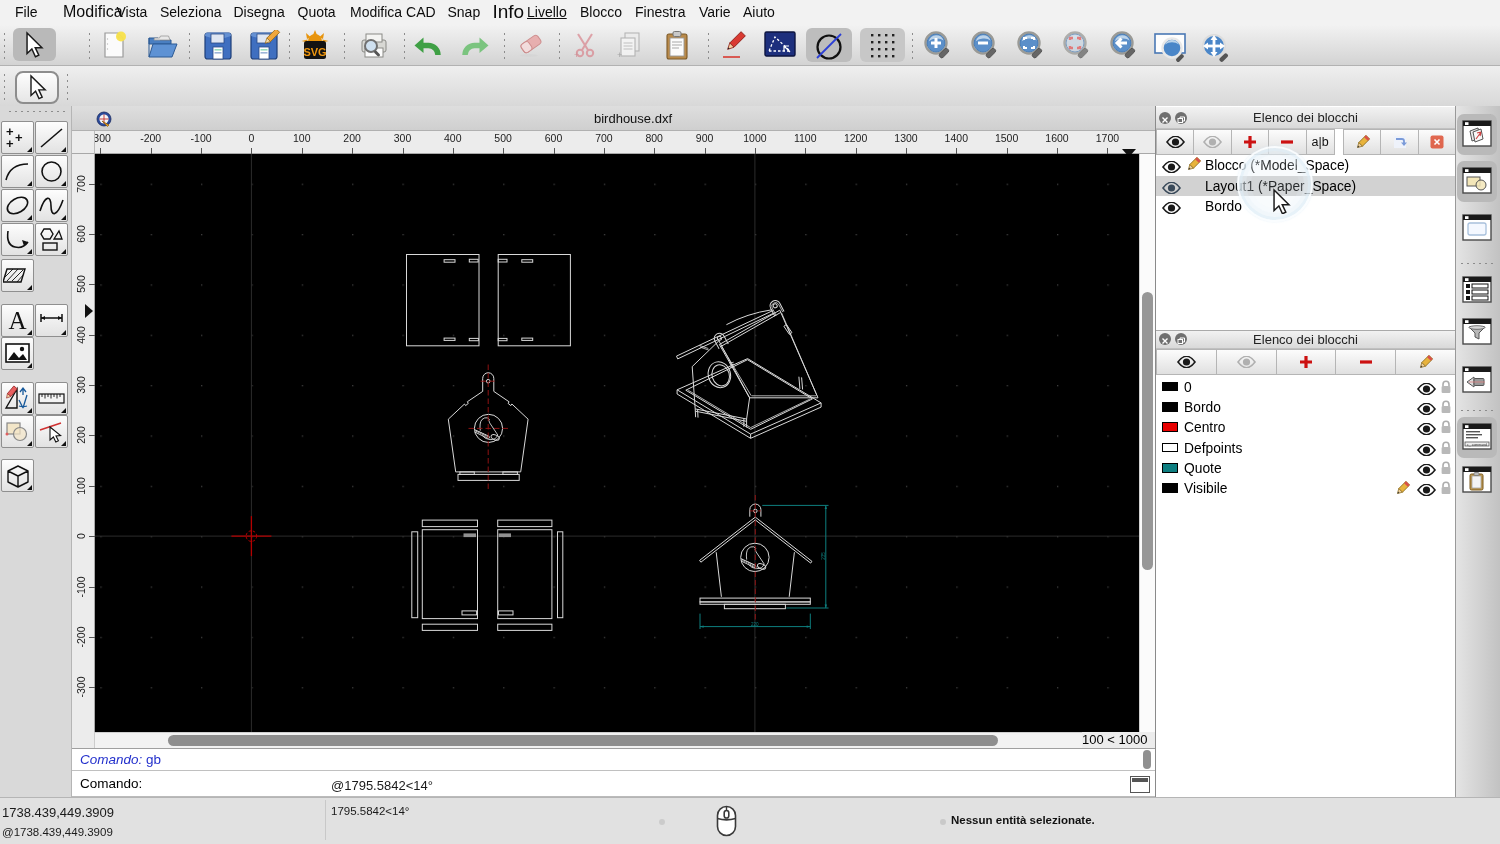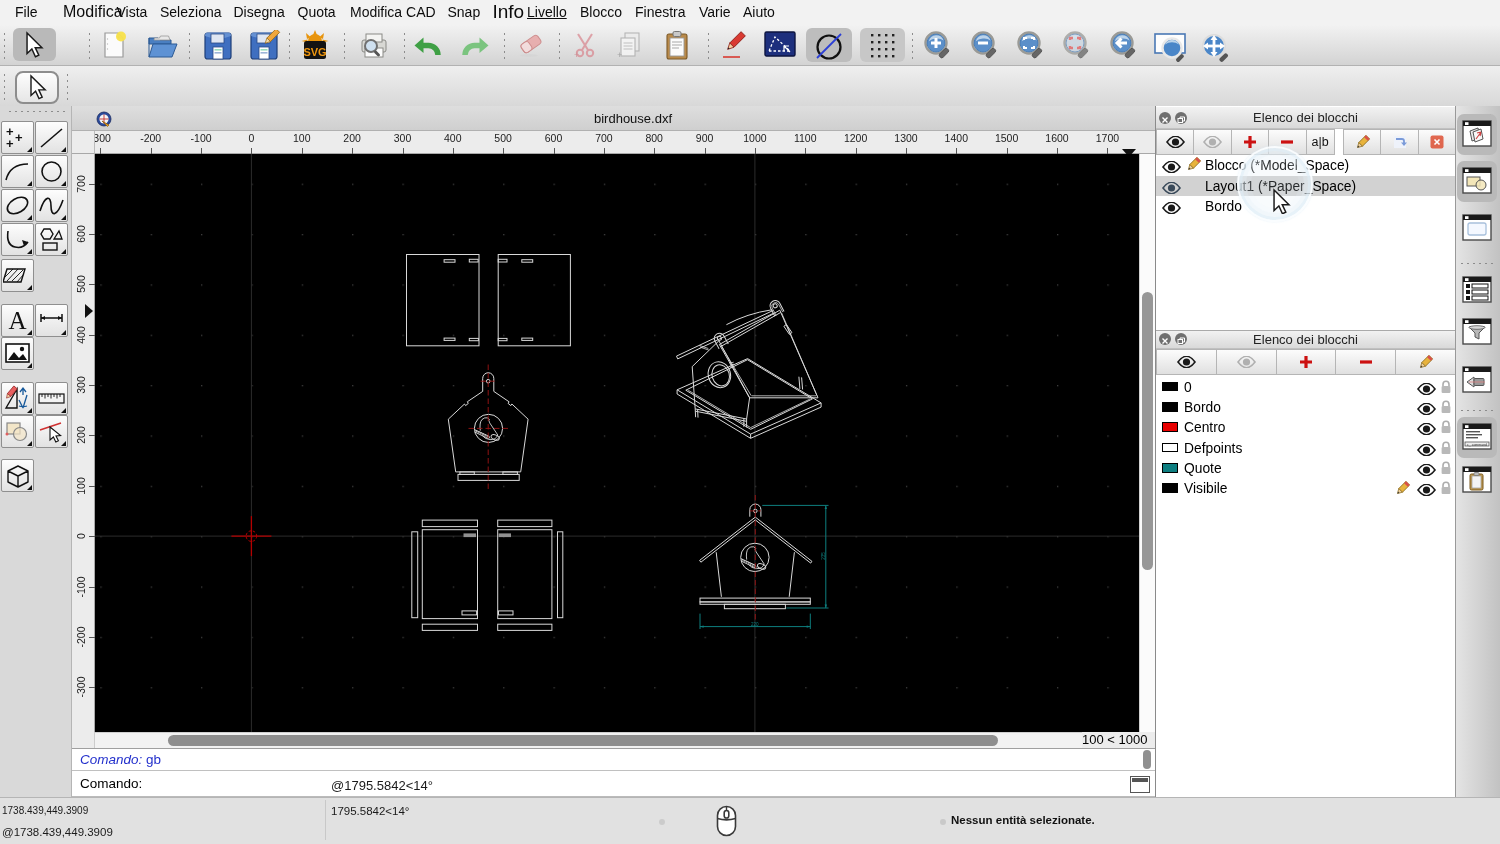--- a/index.html
+++ b/index.html
@@ -922,21 +922,21 @@
       <rect x="1" y="1" width="28" height="25" fill="#fff" stroke="#4a4a4a" stroke-width="1.4"></rect>
 <rect x="1" y="1" width="28" height="5" fill="#1a1a1a"></rect>
       <rect x="3" y="2.2" width="3.5" height="2.8" fill="#fff"></rect>
       <g transform="translate(8,7)">
         <rect x="0" y="1" width="13" height="16" rx="1.5" fill="#c09a50" stroke="#7a5a20" stroke-width="1"></rect>
         <rect x="2" y="3" width="9" height="12" fill="#f4f4f4" stroke="#999" stroke-width="0.7"></rect>
         <rect x="4" y="-0.5" width="5" height="3" rx="1" fill="#bbb" stroke="#777" stroke-width="0.8"></rect>
       </g>
     </svg></div>
 <div style="position:absolute;left:0px;top:797px;width:1500px;height:47px;background:#e1e1e1;border-top:1px solid #b5b5b5;"></div>
-<div style="position:absolute;left:2px;top:805px;font-size:10px;color:#1a1a1a;font-weight:500;">1738.439,449.3909</div>
+<div style="position:absolute;left:2px;top:805px;font-size:13px;color:#1a1a1a;font-weight:500;">1738.439,449.3909</div>
 <div style="position:absolute;left:2px;top:826px;font-size:11.5px;color:#1a1a1a;font-weight:500;">@1738.439,449.3909</div>
 <div style="position:absolute;left:325px;top:800px;width:1px;height:40px;background:#c8c8c8;"></div>
 <div style="position:absolute;left:331px;top:805px;font-size:11.5px;color:#1a1a1a;font-weight:500;">1795.5842&lt;14°</div>
 <div style="position:absolute;left:331px;top:778px;font-size:13px;color:#1a1a1a;font-weight:500;">@1795.5842&lt;14°</div>
 <div style="position:absolute;left:716px;top:805px;"><svg width="21" height="32" viewBox="0 0 21 32">
       <rect x="1.5" y="1.5" width="18" height="29" rx="9" fill="#fff" stroke="#3a3a3a" stroke-width="1.6"></rect>
 <path d="M1.5 13.5 q9 2.5 18 0" fill="none" stroke="#3a3a3a" stroke-width="1.8"></path>
 <path d="M10.5 2 v4" stroke="#3a3a3a" stroke-width="1.4"></path>
 <rect x="8.2" y="5.5" width="4.6" height="7.5" rx="2.3" fill="#fff" stroke="#3a3a3a" stroke-width="1.6"></rect>
     </svg></div>

